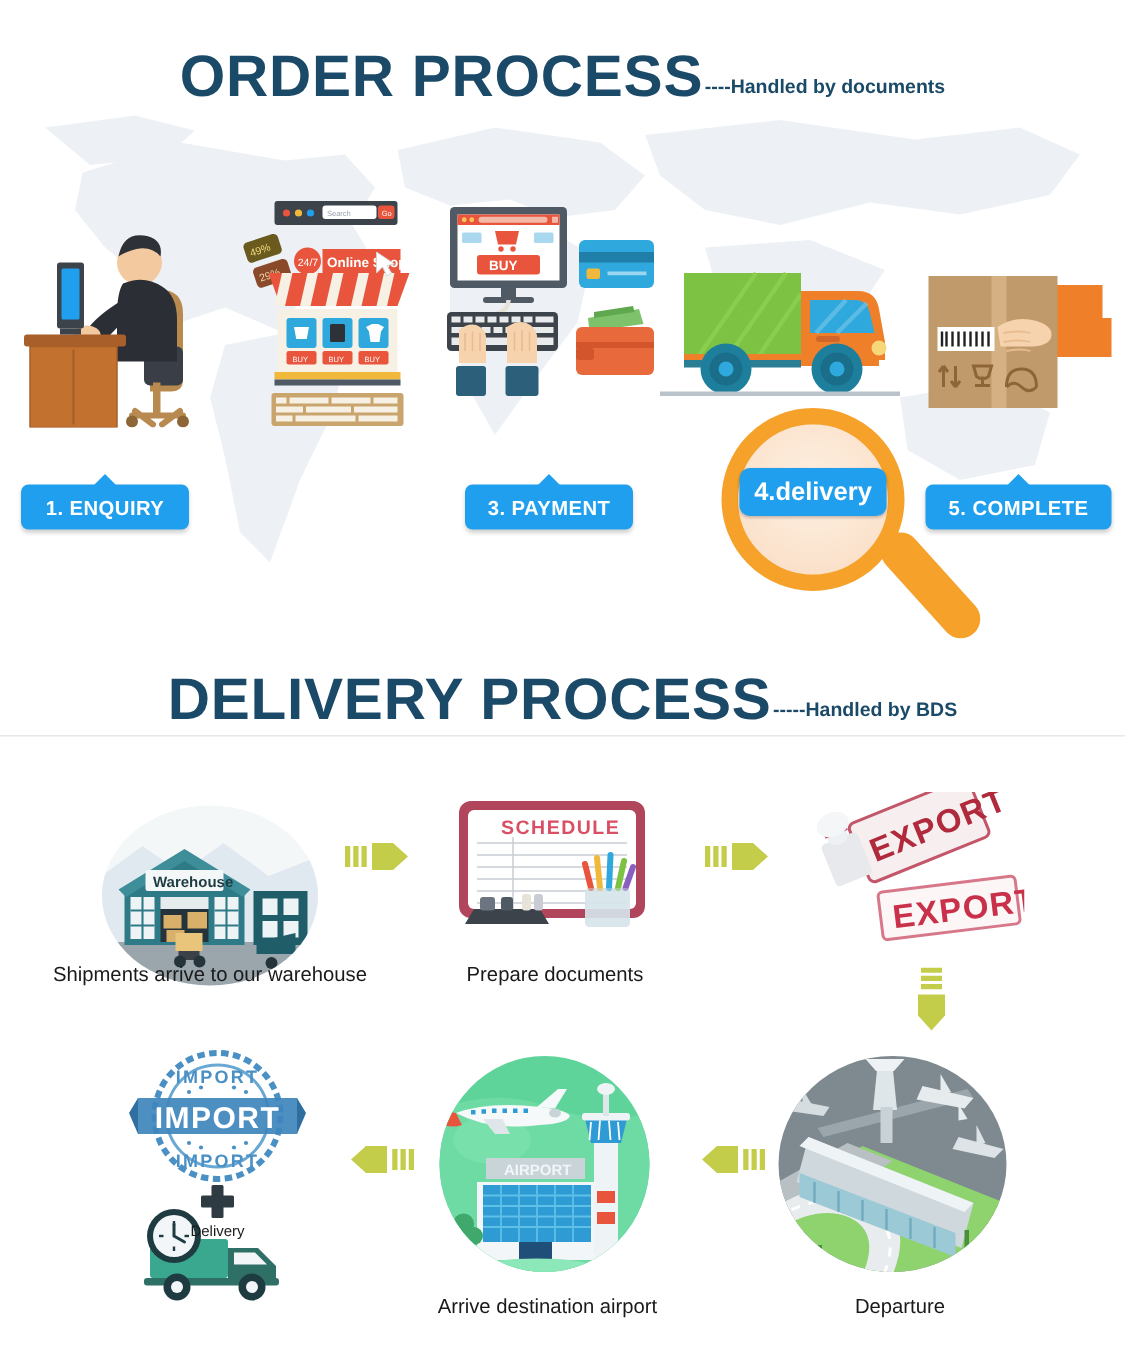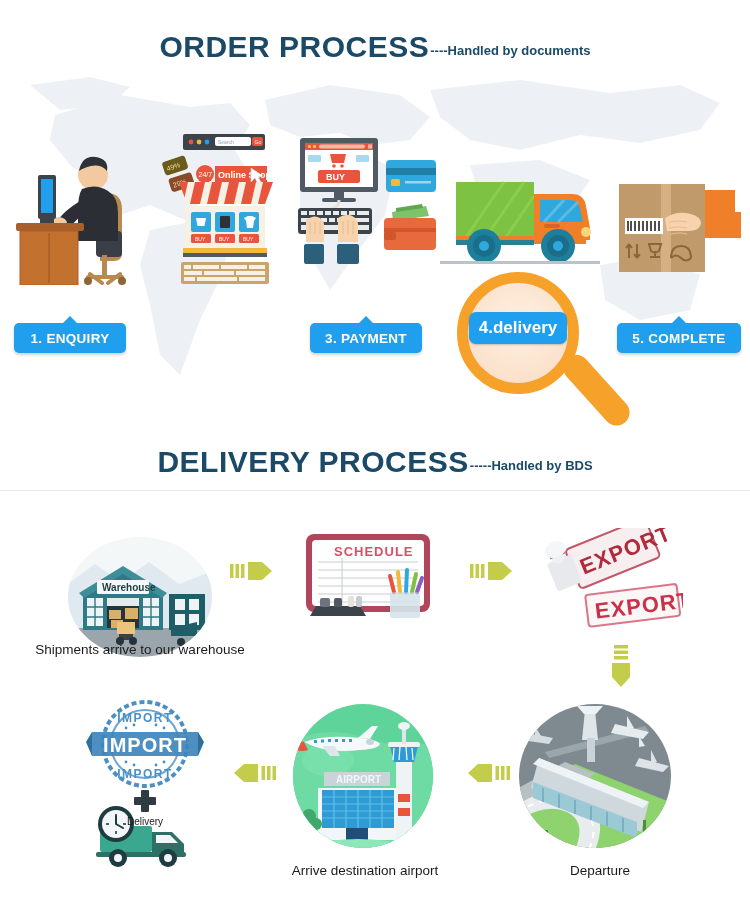--- a/index.html
+++ b/index.html
@@ -11,21 +11,21 @@
   }
   .page{position:relative;width:750px;height:907px;overflow:hidden;}
 
   
   .worldmap{position:absolute;left:0;top:55px;width:750px;height:400px;opacity:.55;pointer-events:none;}
   .worldmap svg{width:100%;height:100%;display:block;}
 
   
   .title-row{position:absolute;left:0;width:750px;text-align:center;white-space:nowrap;}
   .title-main{
-    font-size:30px;font-weight:bold;color:#1b4a68;letter-spacing:.5px;
+    font-size:39px;font-weight:bold;color:#1b4a68;letter-spacing:.5px;
     font-family:"Liberation Sans", sans-serif;
   }
   .title-sub{
     font-size:13px;font-weight:bold;color:#1b4a68;vertical-align:2px;margin-left:1px;
   }
   #order-title{top:30px;}
   #delivery-title{top:445px;}
 
   
   .scene{position:absolute;}
@@ -38,21 +38,21 @@
     box-shadow:0 2px 3px rgba(0,0,0,.18);
     margin-top:24px;
   }
   .badge::before{
     content:"";position:absolute;top:-7px;left:50%;margin-left:-8px;
     border-left:8px solid transparent;border-right:8px solid transparent;
     border-bottom:8px solid #1f9fee;
   }
 
   
-  .magnifier{position:absolute;left:457px;top:272px;width:122px;height:122px;}
+  .magnifier{position:absolute;left:481px;top:272px;width:122px;height:122px;}
   .mag-ring{
     position:absolute;inset:0;border-radius:50%;
     border:11px solid #f5a12a;
     background:radial-gradient(circle at 50% 42%,#fdf0e2 0%,#fbe2cc 70%,#f7d5b6 100%);
     box-sizing:border-box;
   }
   .mag-handle{
     position:absolute;left:101px;top:95px;width:26px;height:86px;border-radius:13px;
     background:#f5a12a;transform:rotate(-42deg);transform-origin:top left;
   }
@@ -433,20 +433,21 @@
           <line x1="96" y1="64" x2="92" y2="48" stroke="#e8553c"></line>
           <line x1="102" y1="64" x2="100" y2="44" stroke="#f0b93b"></line>
           <line x1="108" y1="64" x2="109" y2="42" stroke="#2fa8dd"></line>
           <line x1="114" y1="64" x2="118" y2="46" stroke="#7dc242"></line>
           <line x1="119" y1="64" x2="124" y2="50" stroke="#8a5fc0"></line>
         </g>
         <rect x="92" y="64" width="30" height="26" rx="3" fill="#cfe0e8" opacity=".45"></rect>
       </g>
     </svg>
   </div>
+  <div class="caption" style="left:275px;top:642px;width:190px;">Prepare documents</div>
 
   <div class="arrow-r" style="left:470px;top:558px;">
     <svg viewBox="0 0 48 26" width="48" height="26">
       <g fill="#c3cd49">
           <rect x="0" y="6" width="3.5" height="14"></rect>
           <rect x="5.5" y="6" width="3.5" height="14"></rect>
           <rect x="11" y="6" width="3.5" height="14"></rect>
         </g>
       <path d="M18,4 l14,0 l10,9 l-10,9 l-14,0 Z" fill="#c3cd49"></path>
     </svg>

